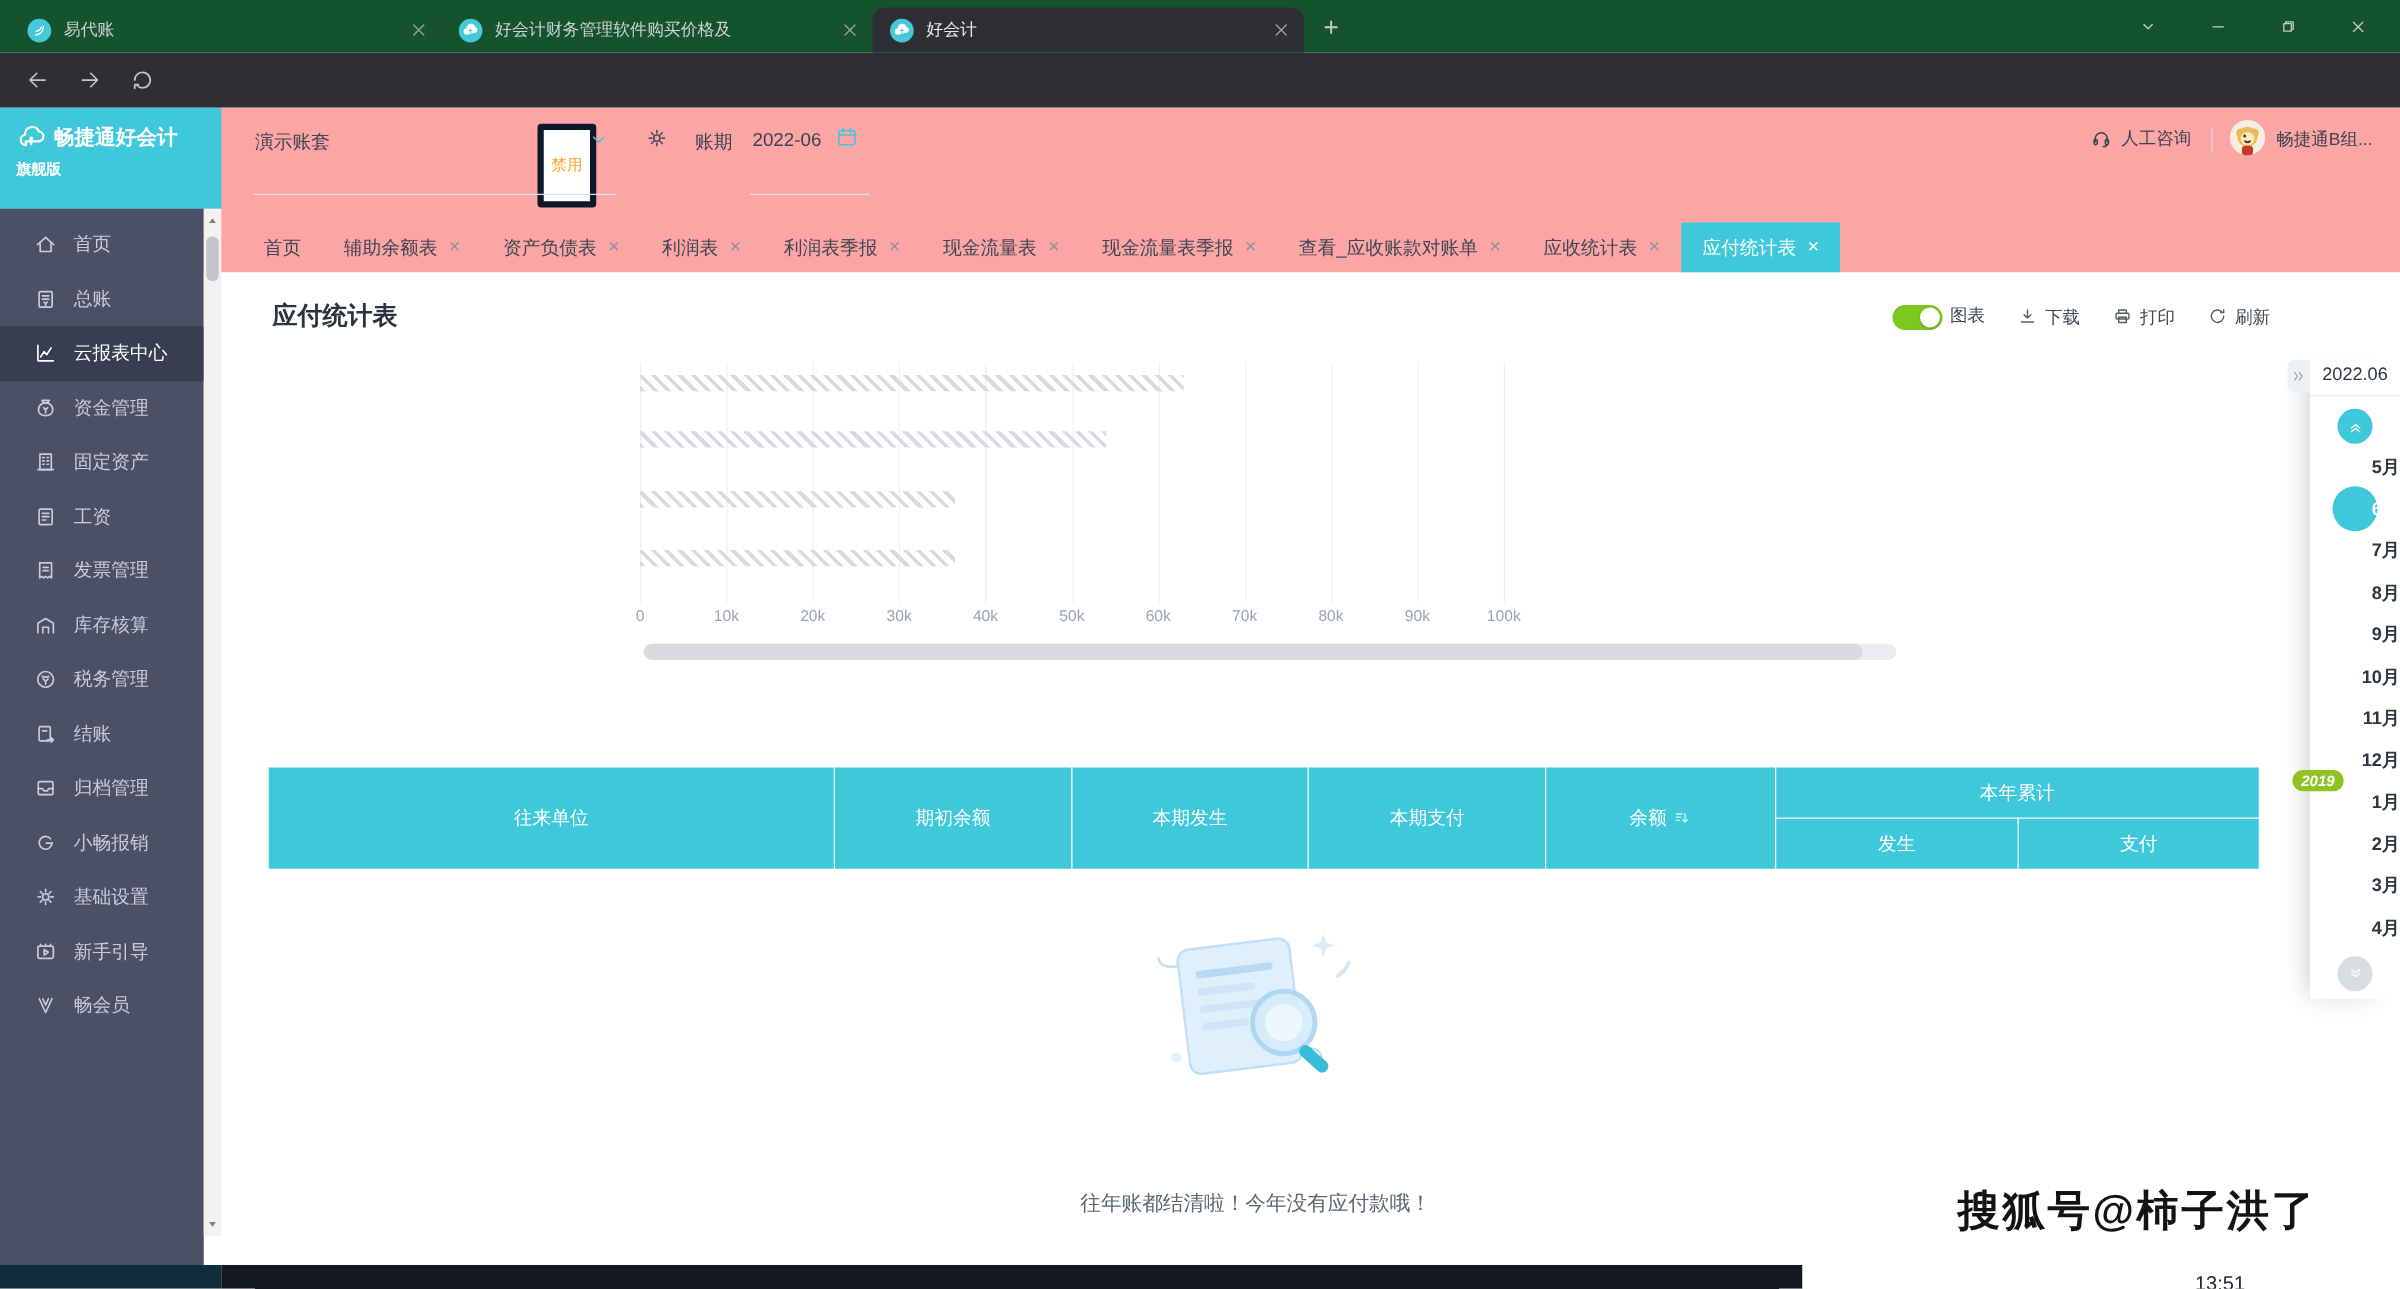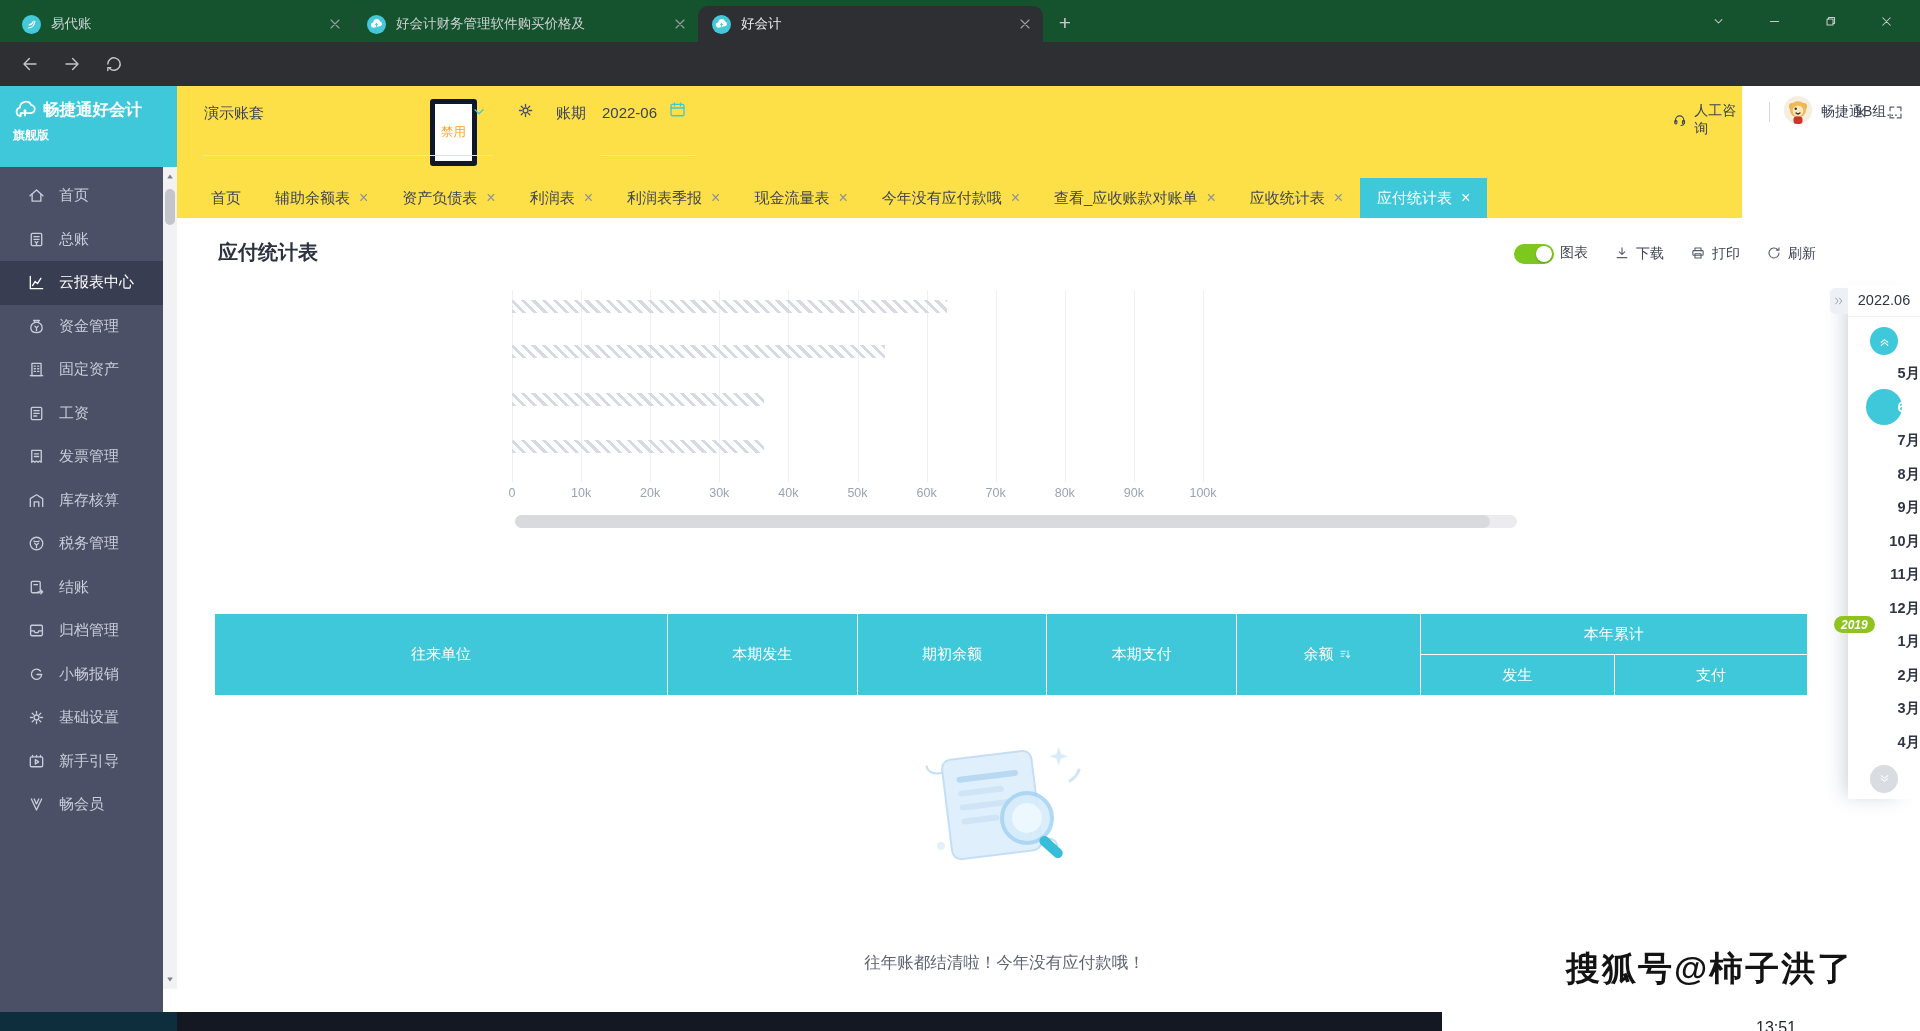--- a/index.html
+++ b/index.html
@@ -33,21 +33,21 @@
   #urltext .path{color:#9aa0a6;}
   #urlbar .rix{display:flex;gap:20px;margin-left:14px;}
   #panelicon{position:absolute;left:1628px;top:53px;width:21px;height:21px;color:#cfd2d6;}
   #incog{position:absolute;left:1668px;top:52px;display:flex;align-items:center;gap:8px;color:#e9ebee;font-size:13.5px;}
   #incog .ic{width:24px;height:24px;}
   #updatepill{position:absolute;left:1812px;top:50px;height:27px;border:1.5px solid #dd7a6e;border-radius:15px;
               display:flex;align-items:center;gap:7px;padding:0 9px 0 12px;color:#e2837a;font-size:14px;}
   #updatepill .dots{letter-spacing:0;font-size:15px;font-weight:700;}
 
   
-  #appheader{position:absolute;left:0;top:86px;width:1742px;height:132px;background:#fde047;z-index:1;text-decoration:underline;}
+  #appheader{position:absolute;left:0;top:86px;width:1920px;height:132px;background:#fca5a5;z-index:1;text-decoration:underline;}
   #logoblock{position:absolute;left:0;top:0;width:177px;height:81px;background:#3fc8da;color:#fff;box-sizing:border-box;padding:12px 0 0 13px;}
   #logoblock .row{display:flex;align-items:center;gap:6px;font-size:16.5px;font-weight:700;white-space:nowrap;}
   #logoblock .row .ic{width:24px;height:24px;}
   #logoblock .badge{font-size:12px;font-weight:700;margin-top:5px;}
   .hlabel{position:absolute;font-size:15px;color:#3c4354;}
   #acct-underline{position:absolute;left:203px;top:69px;width:290px;height:1px;background:#dde1e9;}
   #period-underline{position:absolute;left:600px;top:69px;width:96px;height:1px;background:#dde1e9;}
   #dis-badge{position:absolute;left:430px;top:13px;border:5px solid #0f172a;color:#ffa21f;font-size:12.5px;border-radius:3px;padding:20px 6px;background:#fff;}
   #acct-chev{position:absolute;left:470px;top:17px;width:18px;height:18px;color:#3fc8da;}
   #hgear{position:absolute;left:516px;top:15px;width:19px;height:19px;color:#474e5e;}
@@ -364,21 +364,21 @@
       </div>
       <div class="rtab">
         <span>利润表季报</span>
         <span class="tclose"></span>
       </div>
       <div class="rtab">
         <span>现金流量表</span>
         <span class="tclose"></span>
       </div>
       <div class="rtab">
-        <span>今年没有应付款哦</span>
+        <span>现金流量表季报</span>
         <span class="tclose"></span>
       </div>
       <div class="rtab">
         <span>查看_应收账款对账单</span>
         <span class="tclose"></span>
       </div>
       <div class="rtab">
         <span>应收统计表</span>
         <span class="tclose"></span>
       </div>
@@ -635,24 +635,24 @@
         <span class="tick" style="left: 100%;">100k</span>
       </div>
   </div>
   <div id="chartscroll"></div>
 
   <div id="rtable">
     <div class="th span2">
         <span>往来单位</span>
       </div>
     <div class="th span2">
+        <span>期初余额</span>
+      </div>
+    <div class="th span2">
         <span>本期发生</span>
-      </div>
-    <div class="th span2">
-        <span>期初余额</span>
       </div>
     <div class="th span2">
         <span>本期支付</span>
       </div>
     <div class="th span2">
       <span>余额</span>
       <span class="ic">
           <svg viewBox="0 0 20 20" fill="none" stroke="currentColor" stroke-width="1.4" stroke-linecap="round" stroke-linejoin="round">
             <path d="M4 5.6h6.4M4 9h4.8M4 12.4h3.6"></path>
             <path d="M13.4 5v9.2m0 0 2.4-2.4m-2.4 2.4L11 11.8"></path>

